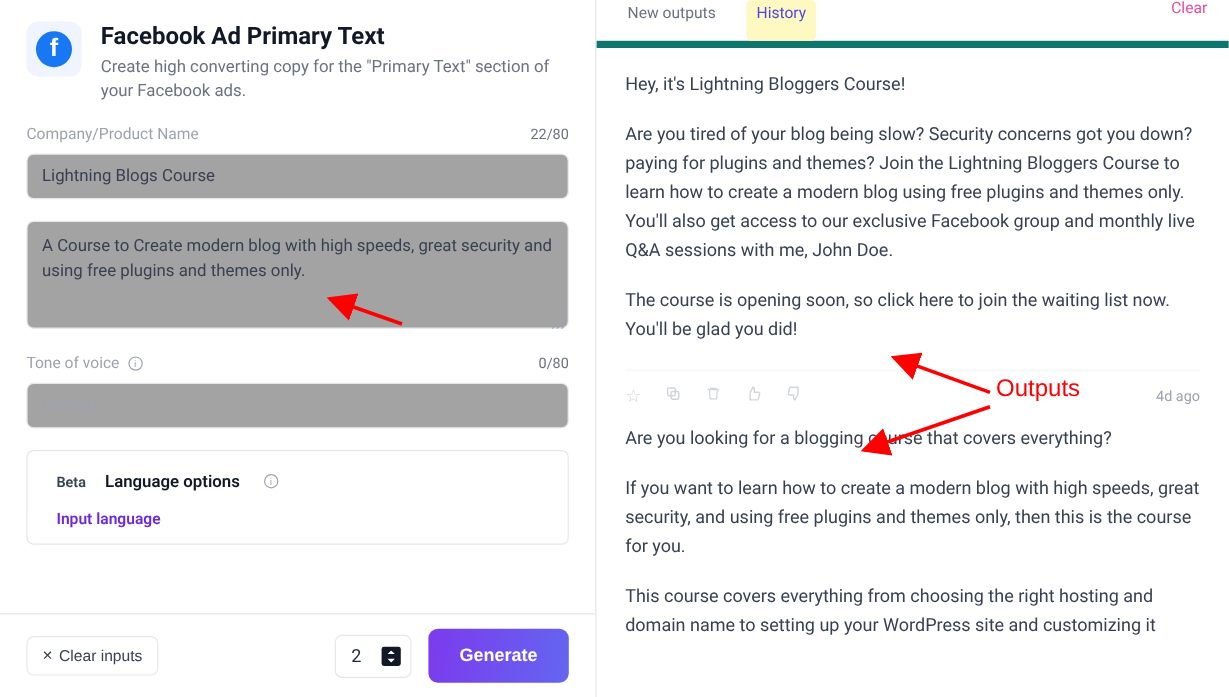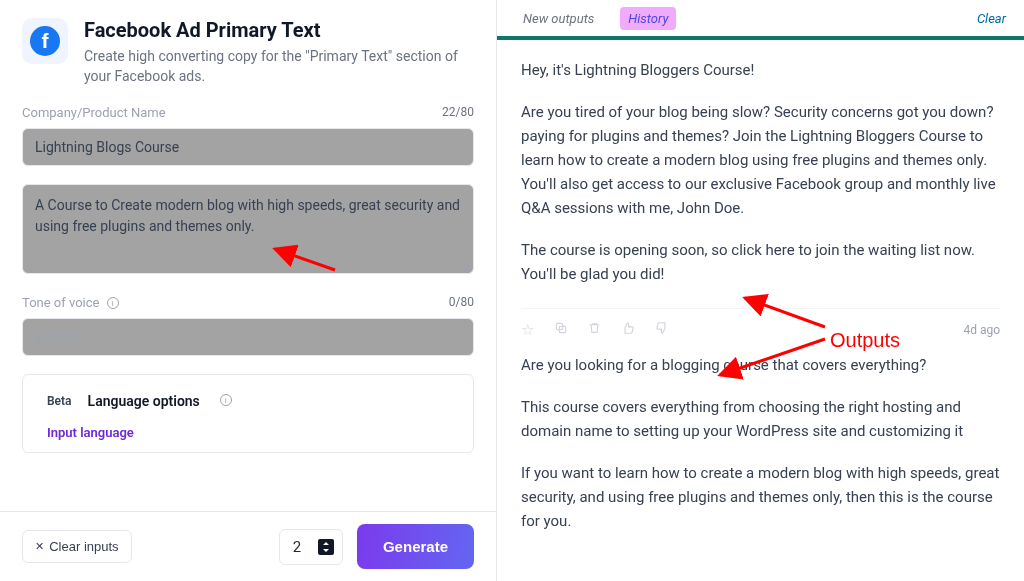--- a/index.html
+++ b/index.html
@@ -133,30 +133,29 @@
   }
 
   
   .right {
     flex: 1;
     display: flex; flex-direction: column;
     height: 100%;
   }
   .tabs {
     height: 40px;
-    display: flex; align-items: center;
+    display: flex; 
     padding: 0 18px;
-    border-bottom: 4px solid #0f766e;
+    border-bottom: 6px solid #0f766e;
     gap: 18px;
-    font-style: italic;
   }
   .tab { font-size: 13px; color: #6b7280; cursor: pointer; padding: 4px 8px; border-radius: 4px; }
-  .tab.active { color: #4f46e5; background: #f0abfc; }
+  .tab.active { color: #4f46e5; background: #fef9c3; }
   .tabs-spacer { flex: 1; }
-  .clear-link { font-size: 13px; color: #0369a1; cursor: pointer; }
+  .clear-link { font-size: 13px; color: #ec4899; cursor: pointer; }
 
   .outputs {
     flex: 1;
     overflow-y: auto;
     padding: 10px 24px 20px 24px;
   }
   .out-block { padding: 8px 0 16px 0; font-size: 15px; line-height: 1.6; color: #374151; }
   .out-block p { margin-bottom: 18px; }
   .out-block p:last-child { margin-bottom: 0; }
   .out-sep { border-top: 1px solid #f3f4f6; margin: 6px 0 8px 0; }
@@ -298,35 +297,35 @@
           <svg width="14" height="14" viewBox="0 0 24 24" fill="none" stroke="currentColor" stroke-width="2">
               <path d="M17 2v11M17 13l-4 8c-1 0-2-1-2-2v-5H5c-1 0-2-1-1.7-2l2-8C5.5 3.3 6.2 3 7 3h10"></path>
             </svg>
         </span>
         <span class="spacer"></span>
         <span class="time-ago">4d ago</span>
       </div>
 
       <div class="out-block">
         <p>Are you looking for a blogging course that covers everything?</p>
+        <p>If you want to learn how to create a modern blog with high speeds, great security, and using free plugins and themes only, then this is the course for you.</p>
         <p>This course covers everything from choosing the right hosting and domain name to setting up your WordPress site and customizing it</p>
-        <p>If you want to learn how to create a modern blog with high speeds, great security, and using free plugins and themes only, then this is the course for you.</p>
       </div>
     </div>
   </div>
 </div>
 
 <div class="annotation-layer">
   <svg width="1024" height="581" style="position:absolute;inset:0">
     <defs>
       <marker id="arrowhead" markerWidth="8" markerHeight="8" refX="7" refY="4" orient="auto">
         <polygon points="0 0, 8 4, 0 8" fill="#ff0000"></polygon>
       </marker>
     </defs>
 
     <line x1="335" y1="270" x2="275" y2="249" stroke="#ff0000" stroke-width="3" marker-end="url(#arrowhead)"></line>
 
     <line x1="825" y1="327" x2="745" y2="298" stroke="#ff0000" stroke-width="3" marker-end="url(#arrowhead)"></line>
 
     <line x1="825" y1="339" x2="720" y2="375" stroke="#ff0000" stroke-width="3" marker-end="url(#arrowhead)"></line>
   </svg>
-  <div class="outputs-label" style="left:830px; top:329px;">Outputs</div>
+  <div class="outputs-label" style="left:830px; top:313px;">Outputs</div>
 </div>
 
 </body></html>

